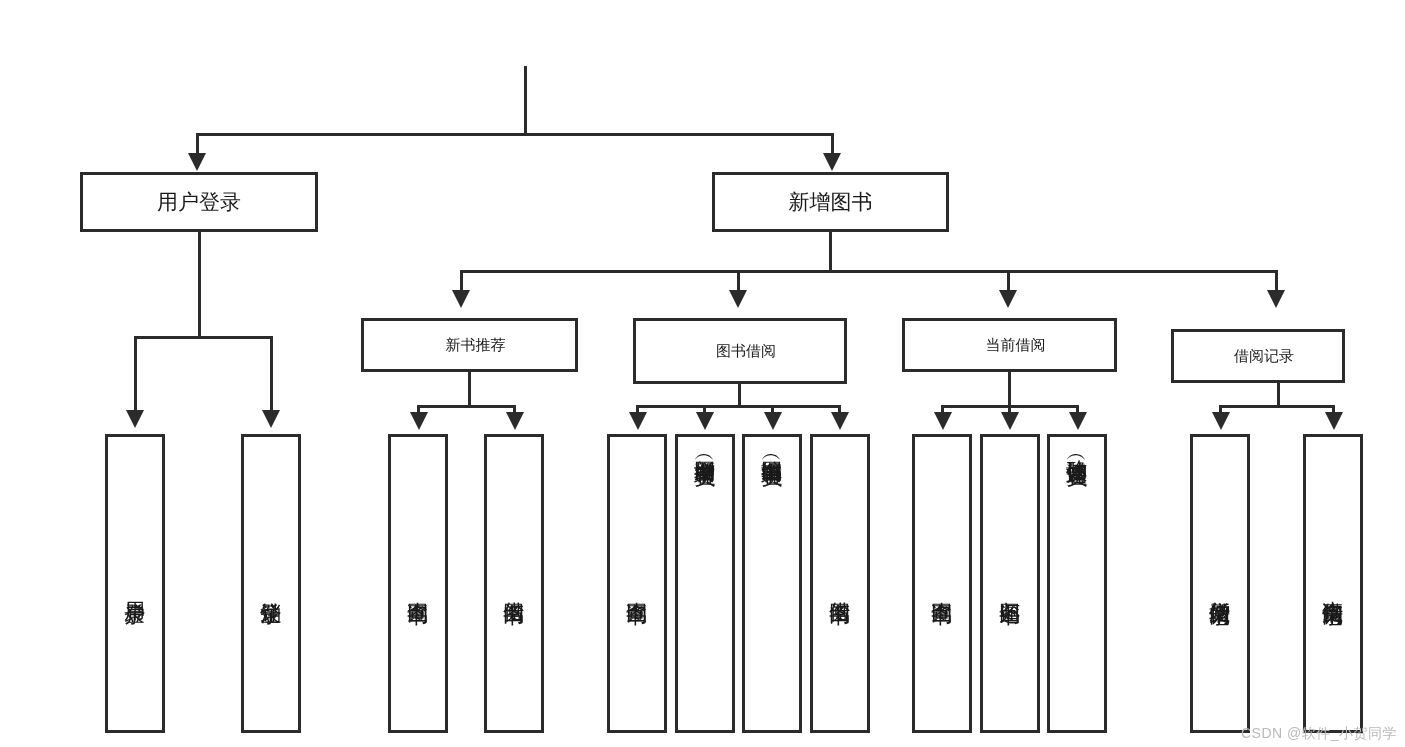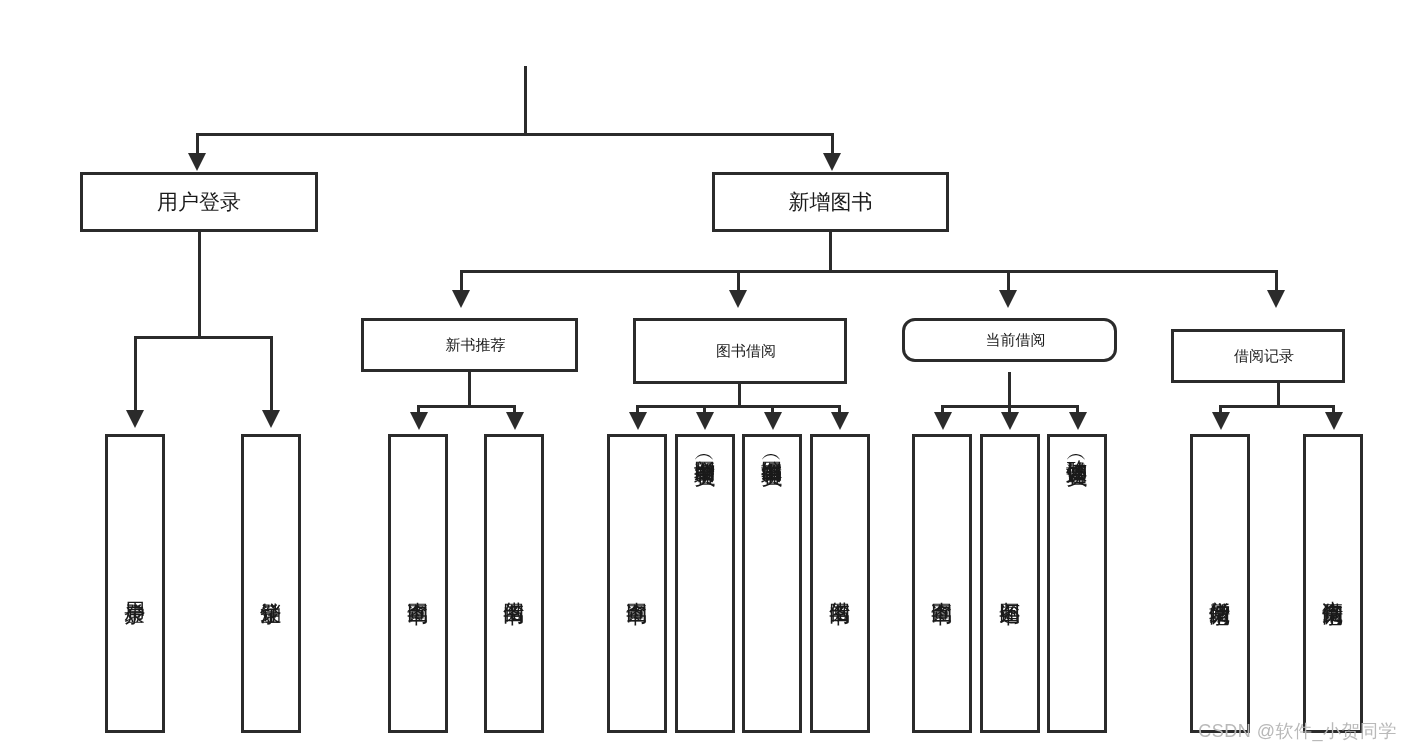--- a/index.html
+++ b/index.html
@@ -76,21 +76,21 @@
     border-left: 9px solid transparent;
     border-right: 9px solid transparent;
     border-top: 18px solid #2b2b2b;
     z-index: 2;
   }
   
   #watermark {
     position: absolute;
     right: 8px;
     bottom: 4px;
-    font-size: 18px;
+    font-size: 14px;
     color: #b9b9b9;
     letter-spacing: 0.5px;
     z-index: 5;
     white-space: nowrap;
   }
 </style>
 </head>
 <body>
 
 <div id="canvas">
@@ -131,21 +131,21 @@
   <div class="arrow" style="left:999px; top:290px;"></div>
   <div class="conn vline" style="left:1275px; top:270px; width:3px; height:22px;"></div>
   <div class="arrow" style="left:1267px; top:290px;"></div>
 
   <div class="node level2" style="left:361px; top:318px; width:217px; height:54px;">
     <span>新书推荐</span>
   </div>
   <div class="node level2" style="left:633px; top:318px; width:214px; height:66px;">
     <span>图书借阅</span>
   </div>
-  <div class="node level2" style="left:902px; top:318px; width:215px; height:44px;border-radius:13px;">
+  <div class="node level2" style="left:902px; top:318px; width:215px; height:54px;">
     <span>当前借阅</span>
   </div>
   <div class="node level2" style="left:1171px; top:318px; width:174px; height:54px;margin-top:11px;">
     <span>借阅记录</span>
   </div>
 
   <div class="conn vline" style="left:468px; top:372px; width:3px; height:33px;"></div>
   <div class="conn hline" style="left:417px; top:405px; width:99px; height:3px;"></div>
   <div class="conn vline" style="left:417px; top:405px; width:3px; height:9px;"></div>
   <div class="arrow" style="left:410px; top:412px;"></div>

